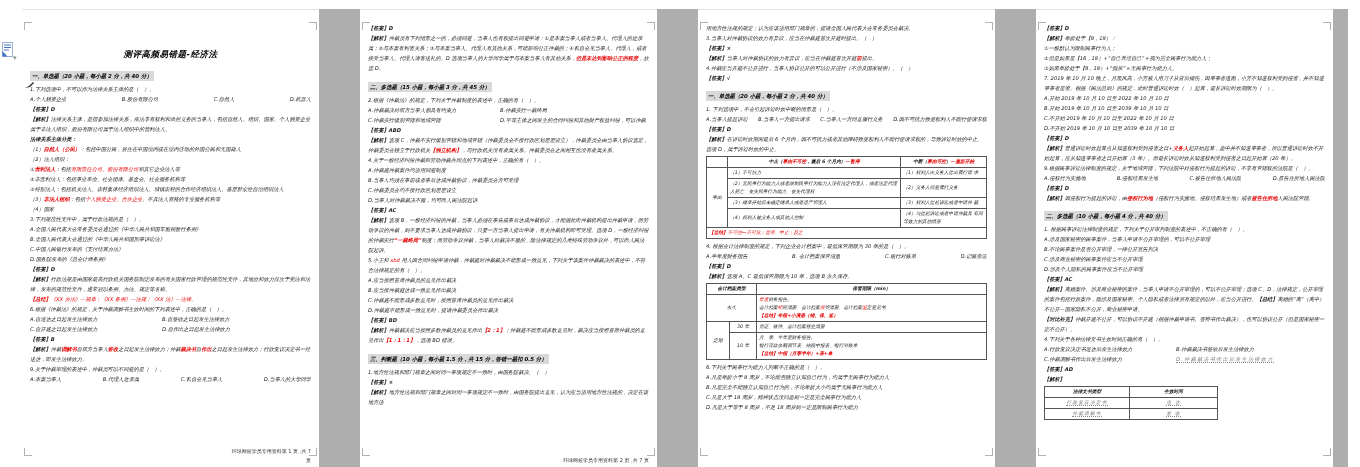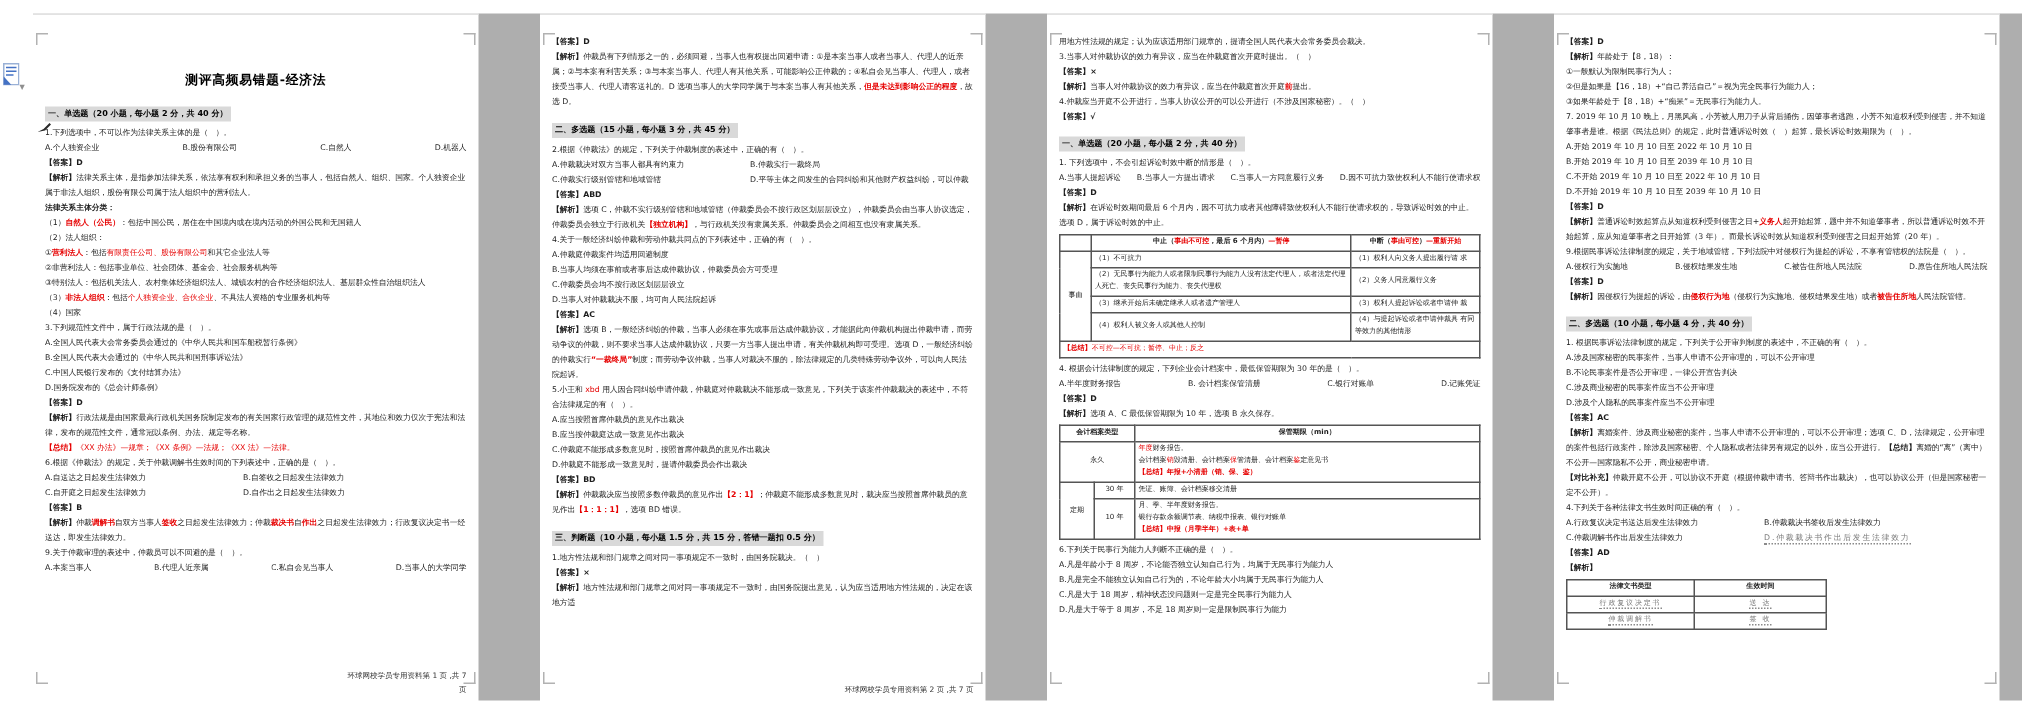--- a/index.html
+++ b/index.html
@@ -1,20 +1,20 @@
 <!DOCTYPE html>
 <html><head>
 <meta charset="utf-8">
 <style>
   html,body{margin:0;padding:0;width:1360px;height:467px;overflow:hidden;background:#ffffff;
     font-family:"DejaVu Sans","Liberation Sans",sans-serif;}
   .canvas{position:absolute;left:22px;top:9px;width:1326px;height:458px;background:#aeaeae;}
   .page{position:absolute;top:9px;width:297px;height:458px;background:#ffffff;border-top:1px solid #e2e2e2;}
   #p1{left:22px}#p2{left:360px}#p3{left:698px}#p4{left:1036px}
-  .content{position:absolute;top:13px;left:8px;right:8px;font-size:5.2px;line-height:10px;color:#1c1c1c;}
+  .content{position:absolute;top:13px;left:8px;right:8px;font-size:5.2px;line-height:10px;color:#1c1c1c;font-style:italic;}
   .line{min-height:10px;}
   .doc-title{font-size:8.5px;font-weight:700;text-align:center;margin:26px 0 12px;letter-spacing:.5px;color:#000;}
   .section{margin:3px 0;}
   .sec{display:inline-block;background:#d9d9d9;font-weight:700;font-size:5.4px;padding:0 2px;color:#000;}
   .opts{display:flex;justify-content:space-between;white-space:nowrap;overflow:hidden;}
   .opts.two{justify-content:flex-start;}
   .opts.two .opt:first-child{width:47%;flex:0 0 auto;}
   .opts .opt{overflow:hidden;}
   .s-b{font-weight:700;}
   .s-r{color:#e60000;}

